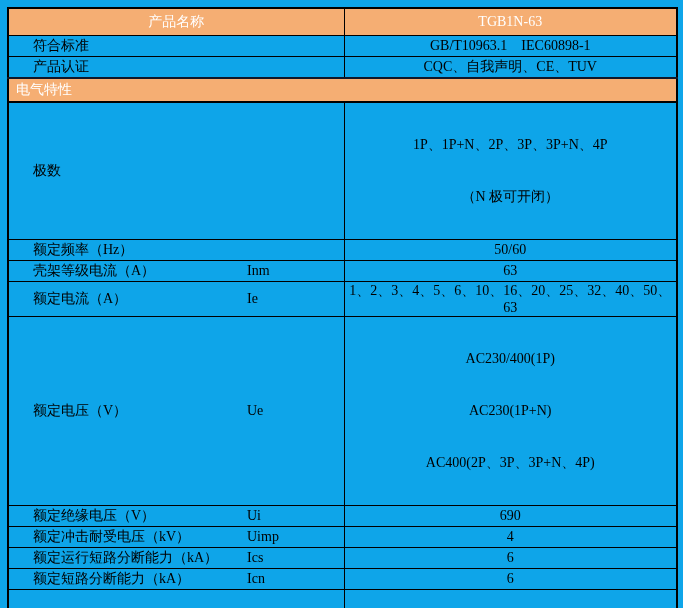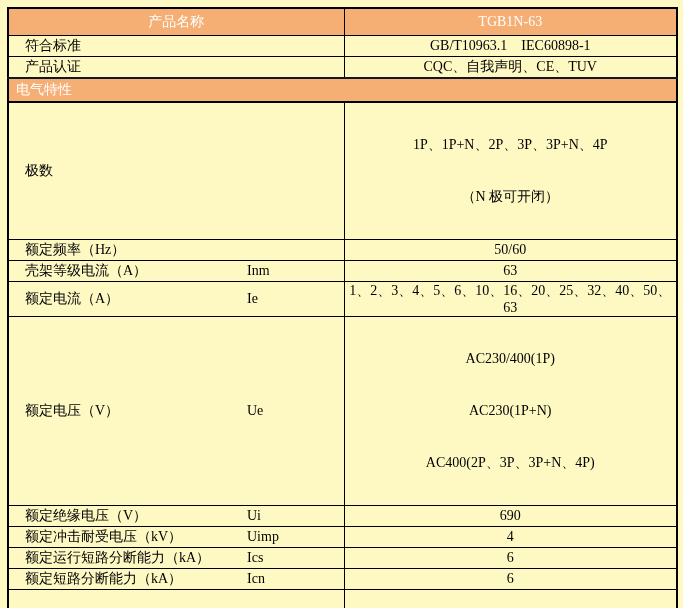--- a/index.html
+++ b/index.html
@@ -1,20 +1,20 @@
 <!DOCTYPE html>
 <html><head>
 <meta charset="utf-8">
 <style>
   html, body { margin: 0; padding: 0; background: #ffffff; }
   .page {
     position: relative;
     width: 683px;
     height: 608px;
-    background: #fef9c3;
+    background: #0ea5e9;
     font-family: "Liberation Serif", "DejaVu Serif", serif;
     color: #000000;
     overflow: hidden;
   }
   table.spec {
     position: absolute;
     left: 7px;
     top: 7px;
     width: 669px;
     border-collapse: collapse;
@@ -42,21 +42,21 @@
     color: #ffffff;
     text-align: left;
     padding-left: 7px;
     height: 22px;
     border-top: 2px solid #0f172a;
     border-bottom: 2px solid #000000;
   }
   td.label {
     position: relative;
     text-align: left;
-    padding-left: 16px;
+    padding-left: 24px;
   }
   td.label .sym {
     position: absolute;
     left: 238px;
     top: 50%;
     transform: translateY(-50%);
     white-space: nowrap;
   }
   td.value {
     text-align: center;

